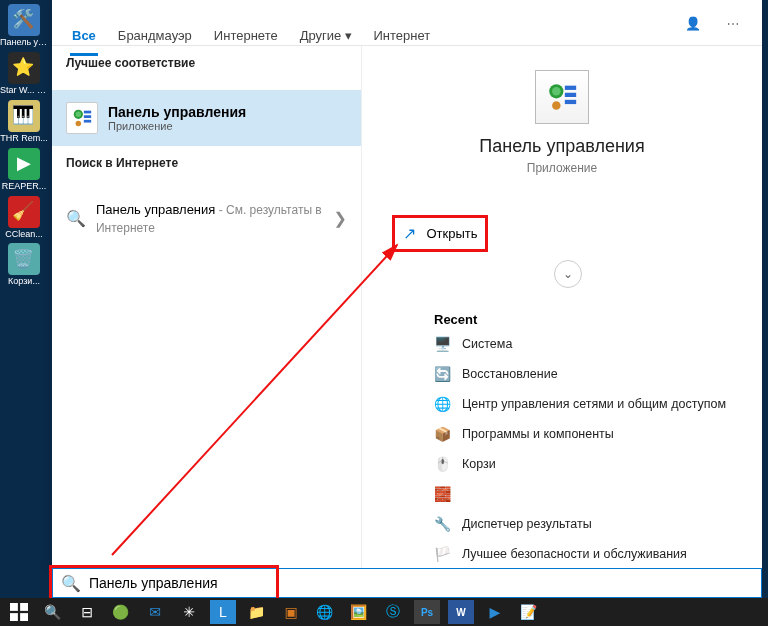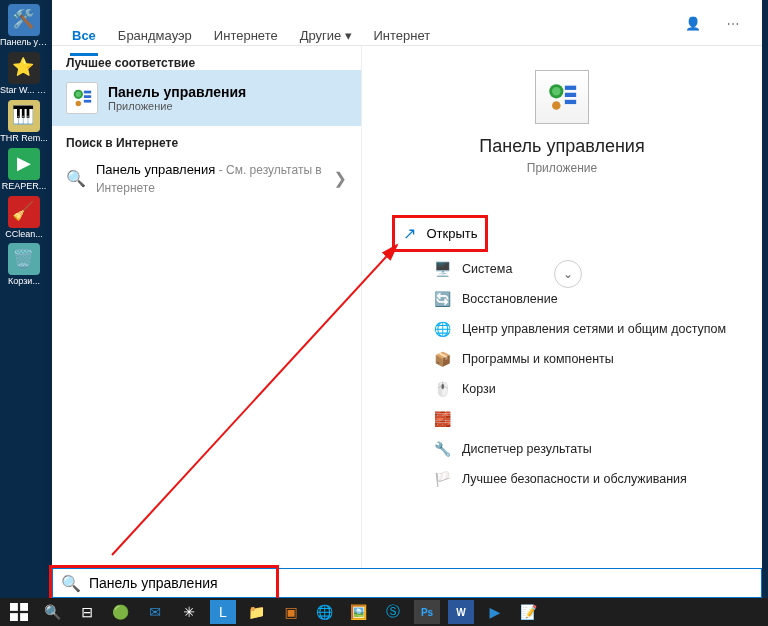--- a/index.html
+++ b/index.html
@@ -14,21 +14,21 @@
   
   .flyout { position: absolute; left: 52px; top: 0; width: 710px; height: 568px; background: #fff; box-shadow: -2px 0 8px rgba(0,0,0,.15); display: flex; flex-direction: column; }
   .tabs { height: 46px; display: flex; align-items: flex-start; gap: 18px; padding: 16px 18px; border-bottom: 1px solid #e6e6e6; font-size: 13px; color: #444; }
   .tab { padding: 12px 2px 10px; cursor: pointer; }
   .tab.active { color: #0078d4; border-bottom: 3px solid #0078d4; font-weight: 600; }
   .tabs .spacer { flex: 1; }
   .tabs .ticon { width: 22px; text-align: center; color: #555; }
 
   .body { flex: 1; display: flex; overflow: hidden; }
   .left { width: 310px; border-right: 1px solid #eee; }
-  .section-title { font-size: 12px; font-weight: 600; color: #222; padding: 10px 14px 0; }
+  .section-title { font-size: 12px; font-weight: 600; color: #222; padding: 10px 14px 20px; }
   .best { background: #cfe6f7; padding: 12px 14px; display: flex; align-items: center; gap: 10px; }
   .best .bicon { width: 32px; height: 32px; background: #fff; border: 1px solid #ccc; border-radius: 2px; display: flex; align-items: center; justify-content: center; }
   .best .bicon svg { width: 22px; height: 22px; }
   .best .title { font-size: 14px; font-weight: 600; }
   .best .sub { font-size: 11px; color: #555; }
   .web { padding: 10px 14px; display: flex; align-items: center; gap: 10px; position: relative; }
   .web .wicon { width: 22px; color: #555; }
   .web .wtext { font-size: 13px; }
   .web .wsub { color: #888; font-size: 12px; }
   .web .chev { position: absolute; right: 14px; color: #888; }
@@ -145,20 +145,21 @@
             </svg>
         </div>
         <div class="rtitle">Панель управления</div>
         <div class="rsub">Приложение</div>
       </div>
       <div class="open-row">
         <span class="oicon">↗</span>
         <span class="olabel">Открыть</span>
       </div>
       <div class="chevdown">⌄</div>
+      <div class="recent-title">Recent</div>
       <div class="recent">
         <div class="ritem">
             <span class="rico">🖥️</span>
             <span>Система</span>
           </div>
         <div class="ritem">
             <span class="rico">🔄</span>
             <span>Восстановление</span>
           </div>
         <div class="ritem">

